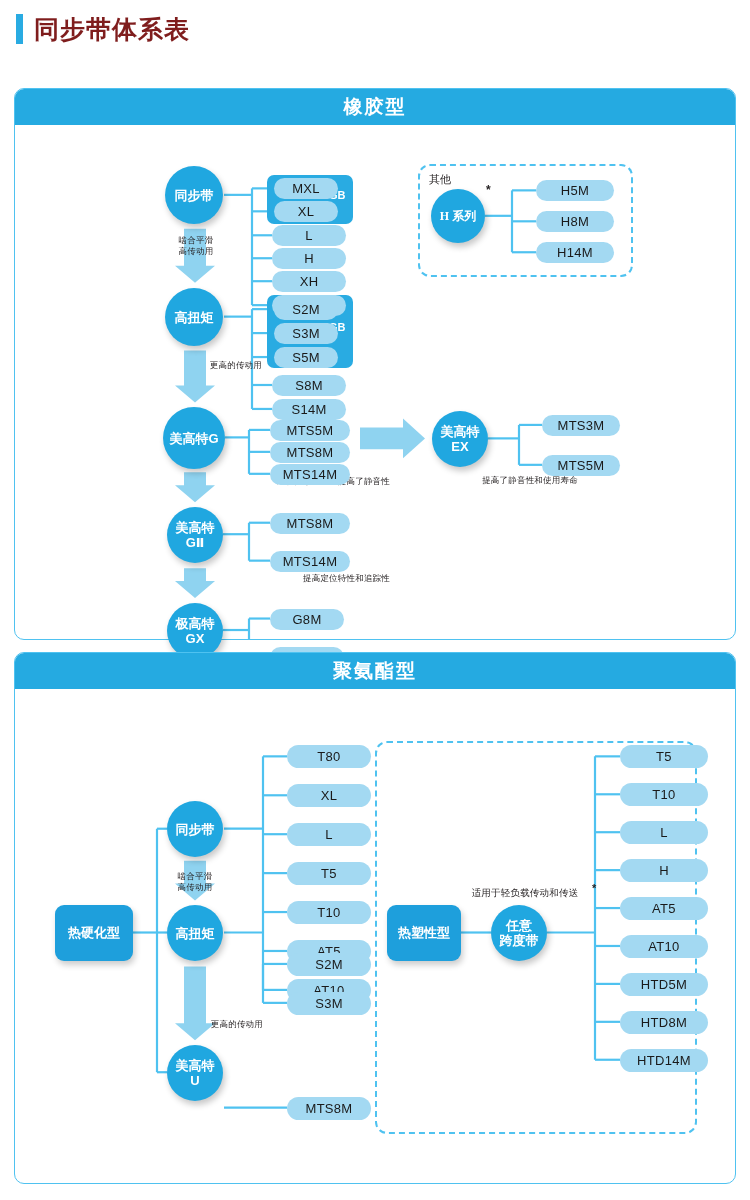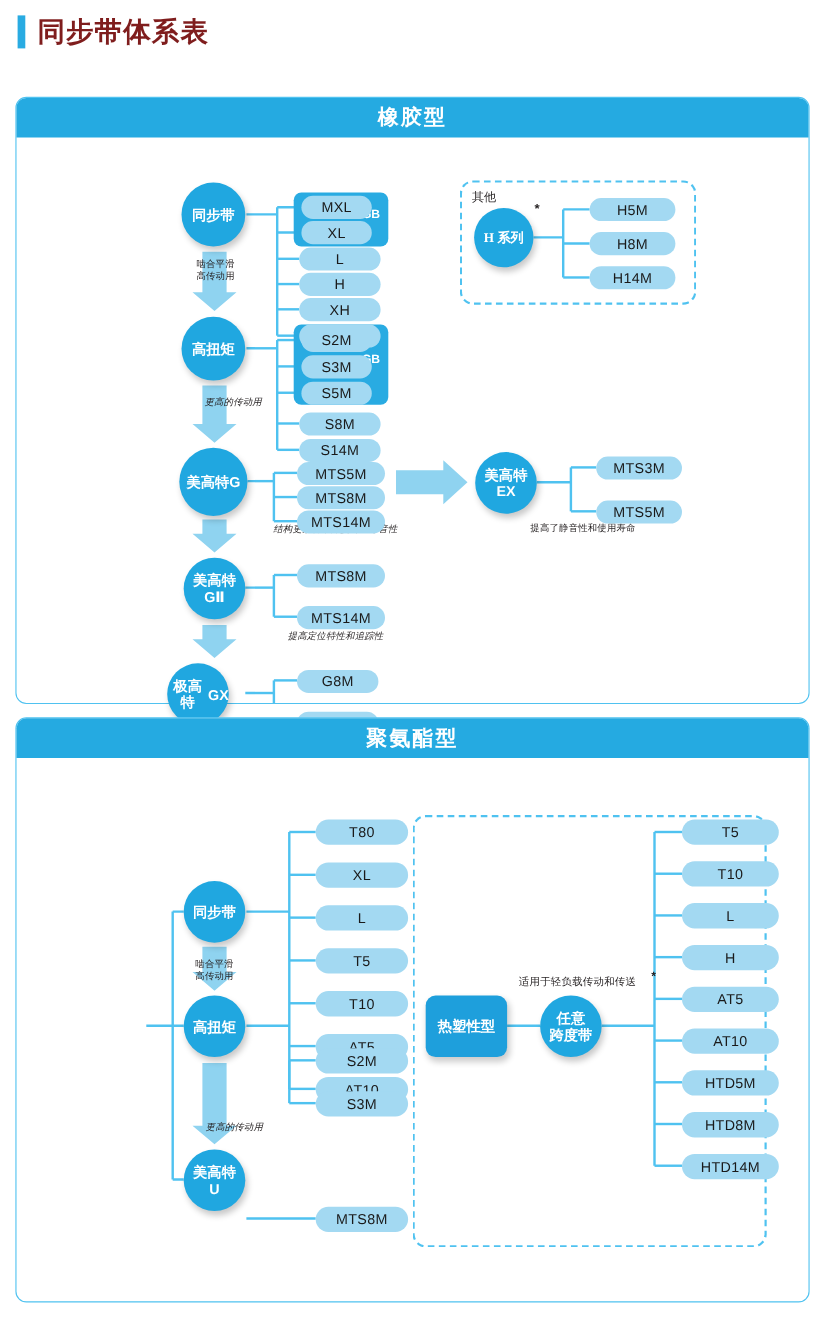--- a/index.html
+++ b/index.html
@@ -41,21 +41,21 @@
   .cap.tall{height:23px;border-radius:14px;}
 
   .gbbox{border-radius:7px;background:#29abe2;}
   .gblabel{position:absolute;color:#ffffff;font-size:11px;font-weight:bold;}
 
   .dashbox{position:absolute;border:2px dashed #4fc2f0;border-radius:12px;box-sizing:border-box;}
   .dashlabel{position:absolute;font-size:11px;color:#231f20;}
 
   .note{position:absolute;font-size:8.5px;color:#231f20;line-height:11px;text-align:center;
         letter-spacing:.2px;}
-  .note.left{text-align:center;font-style:italic;}
+  .note.left{text-align:right;}
   .star{position:absolute;font-size:12px;color:#231f20;font-weight:bold;}
 </style>
 </head>
 <body>
 
 <div id="page-title-wrap">
   <div id="title-bar"></div>
   <div id="page-title">同步带体系表</div>
 </div>
 
@@ -121,21 +121,21 @@
 
     <div class="node circle" style="left:150px;top:41px;width:58px;height:58px;">同步带</div>
     <div class="node circle" style="left:150px;top:163px;width:58px;height:58px;">高扭矩</div>
     <div class="node circle" style="left:148px;top:282px;width:62px;height:62px;">美高特G</div>
 
     <div class="node circle" style="left:152px;top:382px;width:56px;height:56px;flex-direction:column;">
       <span>美高特</span>
       <span>GⅡ</span>
     </div>
 
-    <div class="node circle" style="left:137px;top:478px;width:56px;height:56px;flex-direction:row;">
+    <div class="node circle" style="left:152px;top:478px;width:56px;height:56px;flex-direction:column;">
       <span>极高特</span>
       <span>GX</span>
     </div>
 
     <div class="node circle" style="left:417px;top:286px;width:56px;height:56px;flex-direction:column;">
       <span>美高特</span>
       <span>EX</span>
     </div>
 
     <div class="node circle" style="left:416px;top:64px;width:54px;height:54px;font-size:12px;font-family:Liberation Serif, serif;">H 系列</div>
@@ -215,20 +215,21 @@
         <line x1="580" y1="257.5" x2="605" y2="257.5" stroke="#4fc2f0" stroke-width="2.2" stroke-linecap="butt"></line>
         <line x1="580" y1="295.5" x2="605" y2="295.5" stroke="#4fc2f0" stroke-width="2.2" stroke-linecap="butt"></line>
         <line x1="580" y1="333.5" x2="605" y2="333.5" stroke="#4fc2f0" stroke-width="2.2" stroke-linecap="butt"></line>
         <line x1="580" y1="371.5" x2="605" y2="371.5" stroke="#4fc2f0" stroke-width="2.2" stroke-linecap="butt"></line>
         <line x1="532" y1="244" x2="580" y2="244" stroke="#4fc2f0" stroke-width="2.2" stroke-linecap="butt"></line>
         <line x1="446" y1="244" x2="476" y2="244" stroke="#4fc2f0" stroke-width="2.2" stroke-linecap="butt"></line>
       </svg>
 
     <div class="dashbox" style="left:360px;top:52px;width:322px;height:393px;"></div>
 
+    <div class="node rectnode" style="left:40px;top:216px;width:78px;height:56px;">热硬化型</div>
 
     <div class="node circle" style="left:152px;top:112px;width:56px;height:56px;">同步带</div>
     <div class="node circle" style="left:152px;top:216px;width:56px;height:56px;">高扭矩</div>
     <div class="node circle" style="left:152px;top:356px;width:56px;height:56px;flex-direction:column;">
       <span>美高特</span>
       <span>U</span>
     </div>
 
     <div class="node rectnode" style="left:372px;top:216px;width:74px;height:56px;">热塑性型</div>
     <div class="node circle" style="left:476px;top:216px;width:56px;height:56px;flex-direction:column;">

